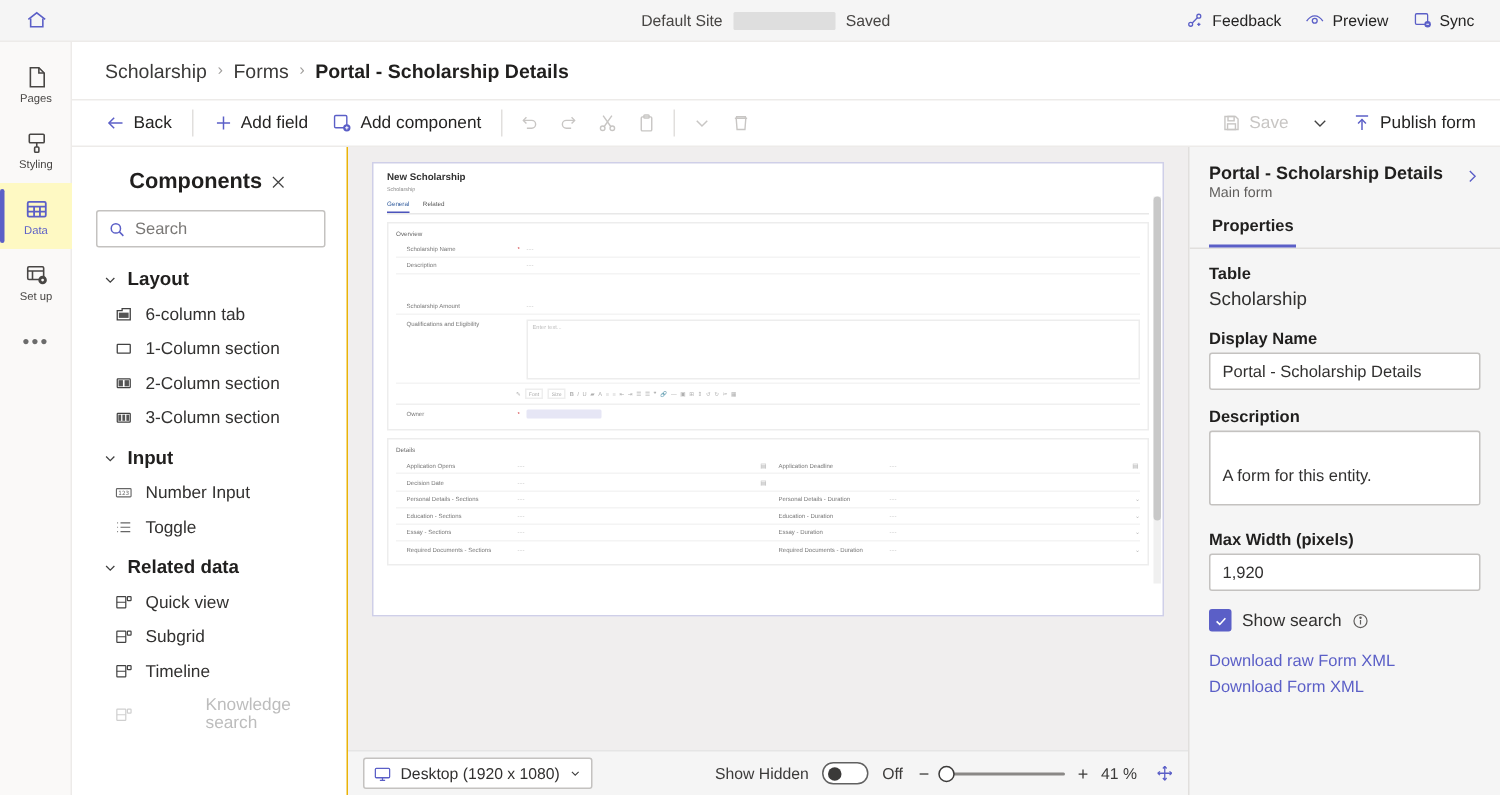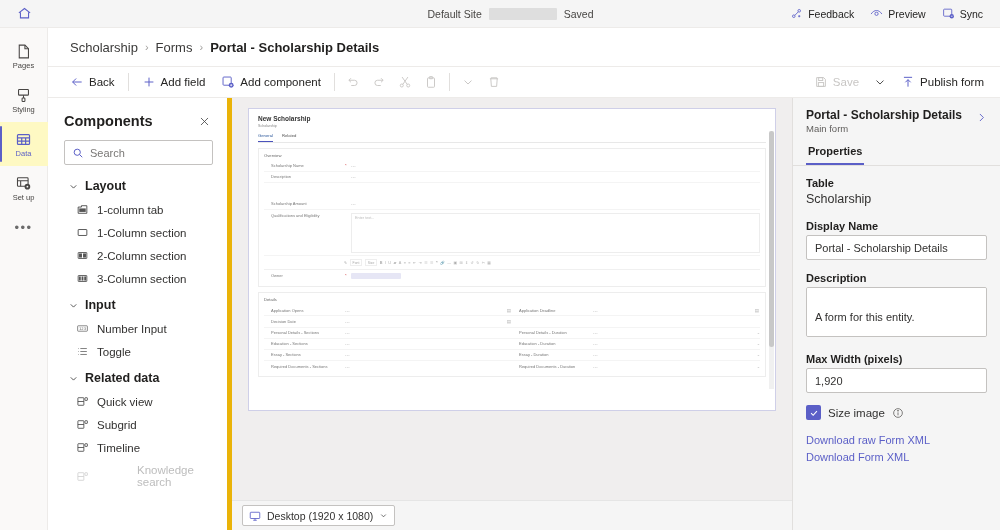--- a/index.html
+++ b/index.html
@@ -40,21 +40,21 @@
   }
   .tb-item svg { width: 13px; height: 13px; flex: 0 0 auto; }
 
   
   .body { flex: 1; display: flex; min-height: 0; }
 
   
   .rail {
     width: 48px; min-width: 48px; background: #faf9f8;
     border-right: 1px solid #edebe9;
-    display: flex; flex-direction: column; align-items: center; padding-top: 6px;
+    display: flex; flex-direction: column; align-items: flex-start; padding-top: 6px;
   }
   .rail-item {
     width: 48px; height: 44px; display: flex; flex-direction: column;
     align-items: center; justify-content: center; gap: 1px;
     cursor: pointer; position: relative; color: #484644;
   }
   .rail-item.active { background: #fef9c3; color: #5b5fc7; }
   .rail-item.active::before {
     content: ""; position: absolute; left: 0; top: 4px; bottom: 4px;
     width: 2.5px; background: #5b5fc7; border-radius: 2px;
@@ -92,22 +92,22 @@
   .cmd-icononly { width: 26px; padding: 0; justify-content: center; }
   .vsep { width: 1px; height: 18px; background: #e1dfdd; margin: 0 5px; }
   .cmd-spacer { flex: 1; }
 
   
   .content { flex: 1; display: flex; min-height: 0; }
 
   
   .comp-panel {
     width: 184px; min-width: 184px; background: #ffffff;
-    border-right: 5px solid #eab308; display: flex; flex-direction: column;
-    padding-top: 8px; overflow: hidden;
+    border-right: 1px solid #eab308; display: flex; flex-direction: column;
+    padding-top: 8px; overflow: hidden; align-items: center;
   }
   .comp-head {
     display: flex; align-items: center; padding: 4px 12px 6px 16px;
   }
   .comp-title { font-size: 14.5px; font-weight: bold; color: #201f1e; }
   .comp-close {
     margin-left: auto; width: 22px; height: 22px; display: flex;
     align-items: center; justify-content: center; cursor: pointer; color: #424242;
     border-radius: 2px;
   }
@@ -485,21 +485,21 @@
               <svg class="chev" viewBox="0 0 24 24" fill="none" stroke="currentColor" stroke-width="1.9">
                   <path d="M6 9.5l6 6 6-6"></path>
                 </svg>
               <span class="grp-name">Layout</span>
             </div>
             <div class="comp-item">
               <svg viewBox="0 0 24 24" fill="none" stroke="#424242" stroke-width="1.6">
                   <path d="M4 7.5h6V5h10v14H4z"></path>
                   <rect x="6" y="10" width="12" height="6.5" fill="#555" stroke="none"></rect>
                 </svg>
-              <span>1-column tab</span>
+              <span>6-column tab</span>
             </div>
             <div class="comp-item">
               <svg viewBox="0 0 24 24" fill="none" stroke="#424242" stroke-width="1.6">
                   <rect x="4" y="6.5" width="16" height="11" rx="0.8"></rect>
                 </svg>
               <span>1-Column section</span>
             </div>
             <div class="comp-item">
               <svg viewBox="0 0 24 24" fill="none" stroke="#424242" stroke-width="1.5">
                   <rect x="4" y="6.5" width="16" height="11" rx="0.8"></rect>
@@ -736,20 +736,42 @@
               <svg class="mon" viewBox="0 0 24 24" fill="none" stroke="currentColor" stroke-width="1.7">
                   <rect x="2.5" y="4.5" width="19" height="12.5" rx="1.3"></rect>
                   <path d="M8.5 20.5h7"></path>
                   <path d="M12 17v3.5"></path>
                 </svg>
               <span>Desktop (1920 x 1080)</span>
               <svg class="cv" viewBox="0 0 24 24" fill="none" stroke="currentColor" stroke-width="2">
                   <path d="M6 9.5l6 6 6-6"></path>
                 </svg>
             </div>
+            <div class="sb-right">
+              <span class="sb-lbl">Show Hidden</span>
+              <div class="toggle">
+                  <i></i>
+                </div>
+              <span class="sb-lbl">Off</span>
+              <div class="zoom-ctl">
+                <span class="zbtn">−</span>
+                <div class="slider">
+                  <div class="track"></div>
+                  <div class="thumb"></div>
+                </div>
+                <span class="zbtn">+</span>
+                <span class="zoom-pct">41 %</span>
+                <div class="fit-btn">
+                  <svg viewBox="0 0 24 24" fill="none" stroke="currentColor" stroke-width="1.6">
+                      <path d="M12 3.5v17M3.5 12h17"></path>
+                      <path d="M12 3.5l-2.3 2.6M12 3.5l2.3 2.6M12 20.5l-2.3-2.6M12 20.5l2.3-2.6M3.5 12l2.6-2.3M3.5 12l2.6 2.3M20.5 12l-2.6-2.3M20.5 12l-2.6 2.3"></path>
+                    </svg>
+                </div>
+              </div>
+            </div>
           </div>
         </div>
 
         <div class="props">
           <div class="props-head">
             <div>
               <div class="props-title">Portal - Scholarship Details</div>
               <div class="props-sub">Main form</div>
             </div>
             <div class="props-expand">
@@ -779,21 +801,21 @@
               <div class="fld-label">Max Width (pixels)</div>
               <input class="txtin" type="text" value="1,920" style="">
             </div>
 
             <div class="chk-row">
               <div class="chk">
                 <svg viewBox="0 0 24 24" fill="none" stroke="currentColor" stroke-width="2.6">
                     <path d="M5 12.5l5 5 9-10"></path>
                   </svg>
               </div>
-              <span class="chk-lbl">Size image</span>
+              <span class="chk-lbl">Show search</span>
               <svg class="info-ic" viewBox="0 0 24 24" fill="none" stroke="currentColor" stroke-width="1.6">
                   <circle cx="12" cy="12" r="8.7"></circle>
                   <path d="M12 10.7v6"></path>
                   <circle cx="12" cy="7.6" r="0.9" fill="currentColor"></circle>
                 </svg>
             </div>
 
             <a class="dl-link">Download raw Form XML</a>
             <a class="dl-link">Download Form XML</a>
           </div>

